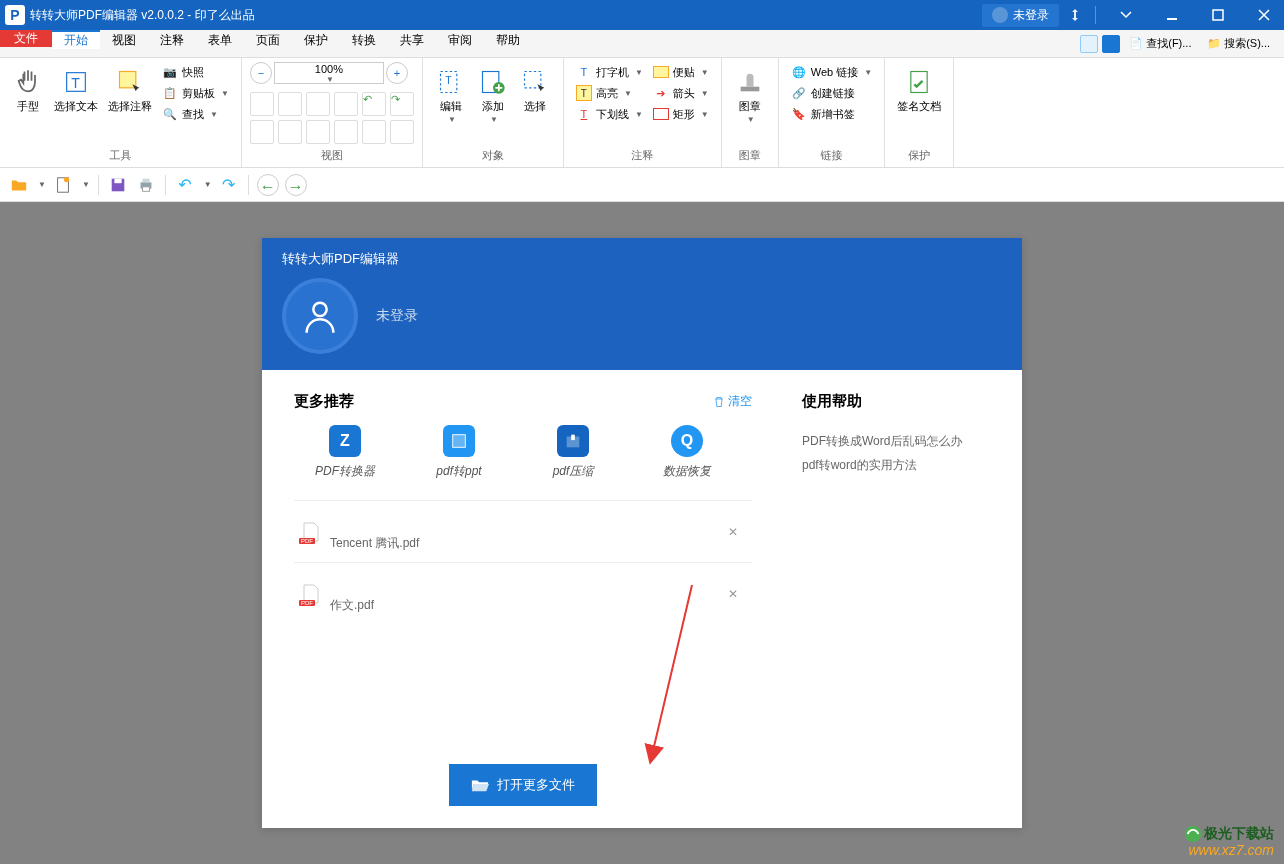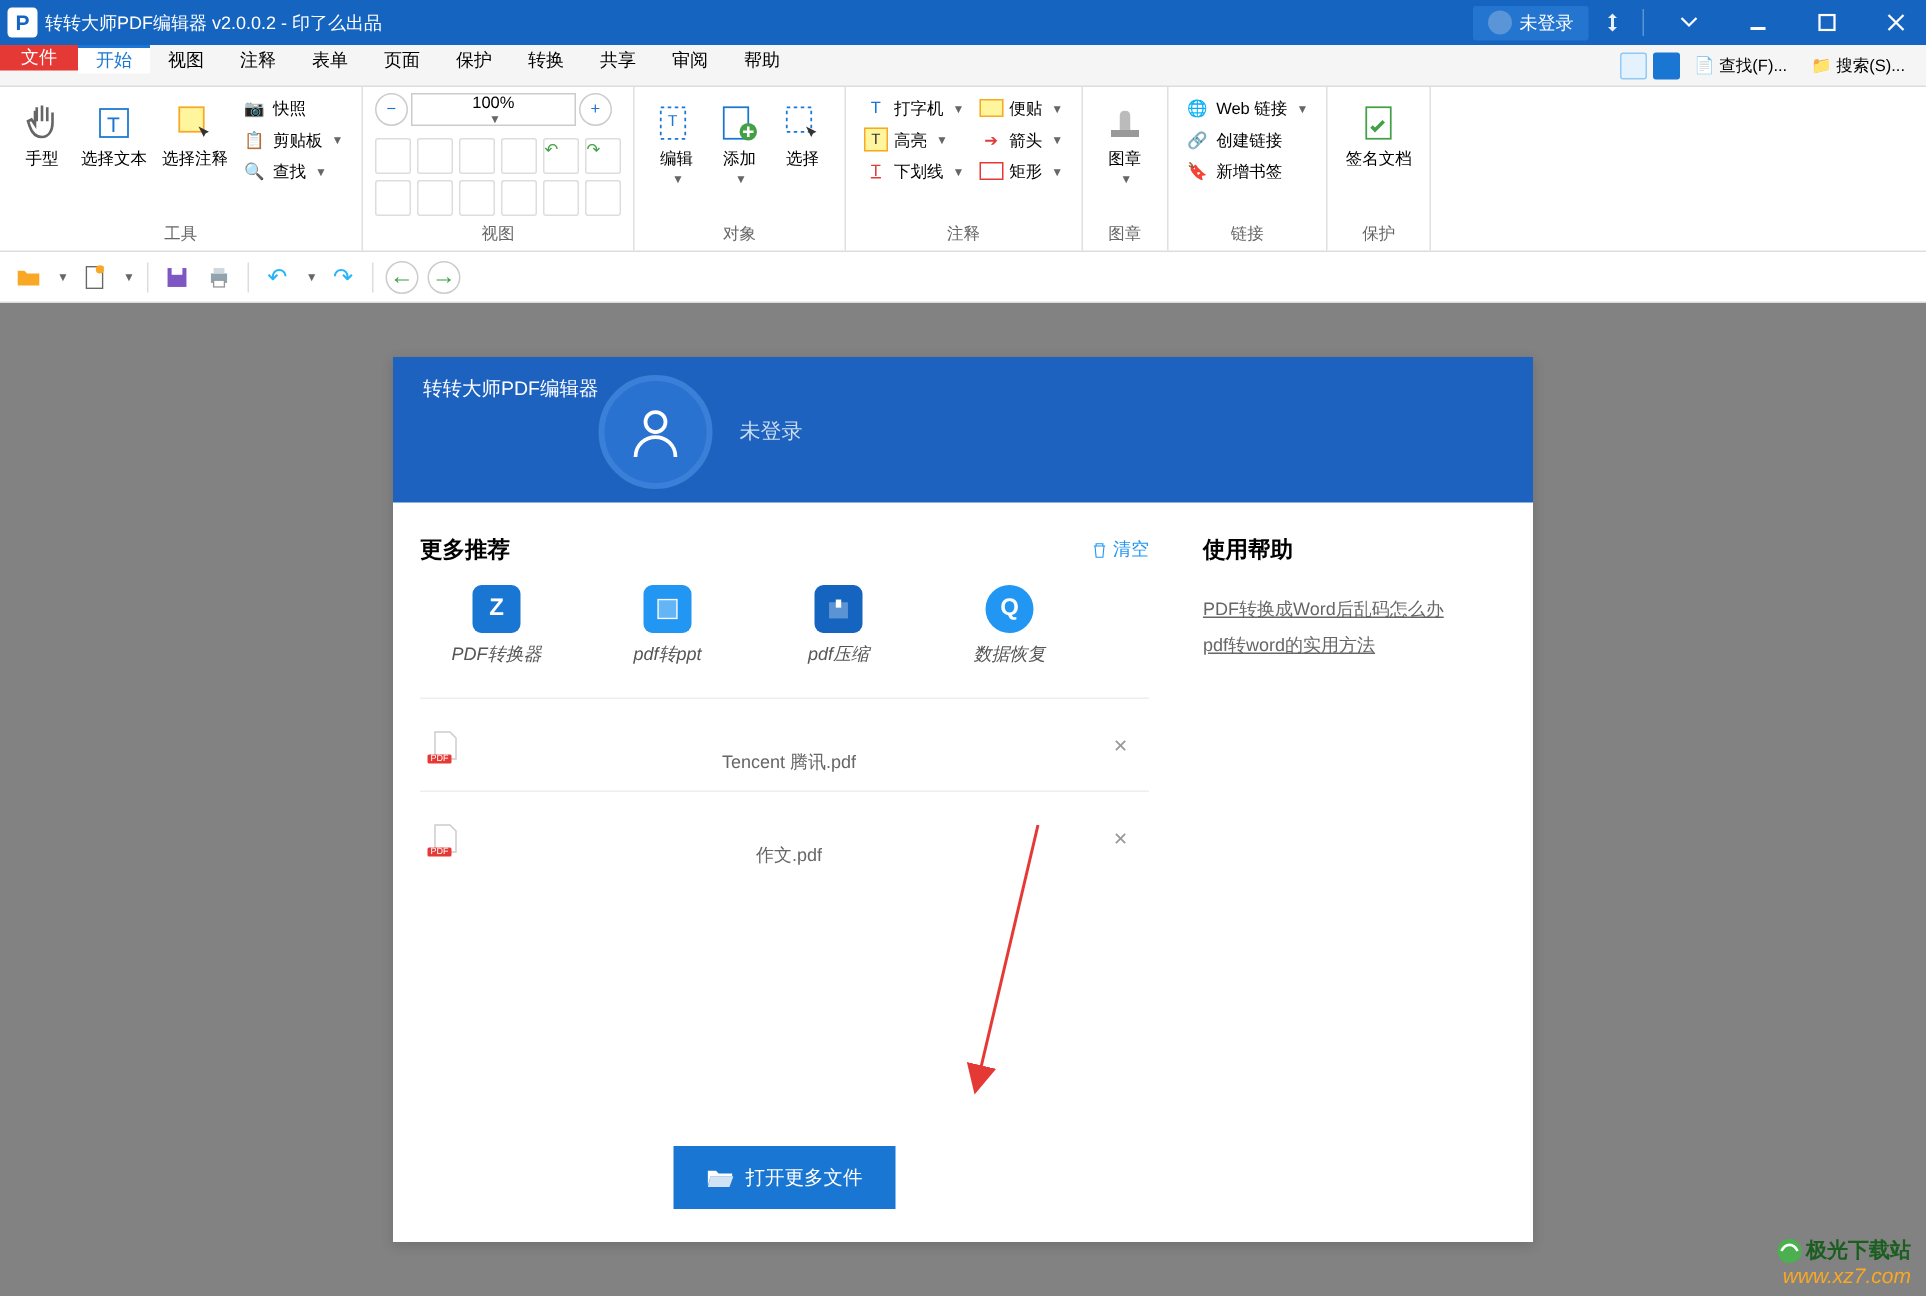--- a/index.html
+++ b/index.html
@@ -43,41 +43,41 @@
 .rect-y { border-color:#f9a825; background:#fff59d; }
 
 
 .qat { height:34px; background:#fff; border-bottom:1px solid #ddd; display:flex; align-items:center; padding:0 8px; gap:6px; }
 .qat .btn { width:22px; height:22px; display:flex; align-items:center; justify-content:center; cursor:pointer; }
 .qat .sep { width:1px; height:20px; background:#ddd; margin:0 2px; }
 
 
 .content { position:absolute; top:202px; left:0; right:0; bottom:0; background:#828282; display:flex; justify-content:center; padding-top:36px; }
 .card { width:760px; background:#fff; display:flex; flex-direction:column; height:590px; box-shadow:0 2px 8px rgba(0,0,0,.15); }
-.card-head { height:97px; background:#1e62c0; display:flex; color:#fff; padding:12px 20px 10px; }
+.card-head { height:132px; background:#1e62c0; display:flex; flex-direction:column; color:#fff; padding:12px 20px 10px; }
 .card-head .t { font-size:13px; margin-bottom:10px; }
 .card-head .u { display:flex; align-items:center; gap:18px; }
 .avatar-lg { width:76px; height:76px; border-radius:50%; background:#2a72d0; border:4px solid #3a7fd8; display:flex; align-items:center; justify-content:center; }
 .card-body { flex:1; display:flex; }
-.main-col { flex:1; padding:22px 18px; position:relative;text-align:center; }
+.main-col { flex:1; padding:22px 32px; position:relative; }
 .side-col { width:238px; padding:22px 18px; }
 .section-h { display:flex; justify-content:space-between; align-items:center; margin-bottom:14px; }
 .section-h h3 { font-size:15px; font-weight:bold; }
 .clear { color:#2196f3; font-size:12px; cursor:pointer; display:flex; align-items:center; gap:3px; }
 .reco-row { display:flex; gap:32px; margin-bottom:20px; padding-left:10px; }
 .reco { display:flex; flex-direction:column; align-items:center; gap:6px; cursor:pointer; width:82px;}
 .reco .ico { width:32px; height:32px; border-radius:6px; display:flex; align-items:center; justify-content:center; color:#fff; font-weight:bold; }
 .reco .lbl { font-size:12px; color:#555;font-style:italic; }
 .file-row { display:flex; align-items:center; padding:10px 8px; border-top:1px solid #eee; font-size:12px; color:#666; }
 .file-row .fico { width:18px; height:20px; margin-right:10px; position:relative; }
 .file-row .fico .pdf { position:absolute; bottom:-2px; left:-3px; background:#e53935; color:#fff; font-size:6px; padding:0 2px; border-radius:1px; }
 .file-row .name { flex:1;margin-top:24px; }
 .file-row .x { color:#999; cursor:pointer; padding:2px 6px; }
 .open-btn { position:absolute; left:50%; transform:translateX(-50%); bottom:22px; background:#1976d2; color:#fff; padding:12px 22px; font-size:13px; cursor:pointer; display:flex; align-items:center; gap:8px; }
-.help-list { font-size:12px; color:#666; line-height:2;text-decoration:underline; }
+.help-list { font-size:12px; color:#666; line-height:2; }
 .help-list .more { color:#2196f3; cursor:pointer; }
 
 
 .arrow { position:absolute; left:380px; top:210px; pointer-events:none; }
 
 
 .wm { position:absolute; right:10px; bottom:6px; font-size:11px; text-align:right; line-height:1.1; }
 .wm .a { color:#1b5e20; font-weight:bold; font-size:14px; display:flex; align-items:center; justify-content:flex-end; gap:2px;}
 .wm .b { color:#f9a825; font-size:14px;font-style:italic; }
 

